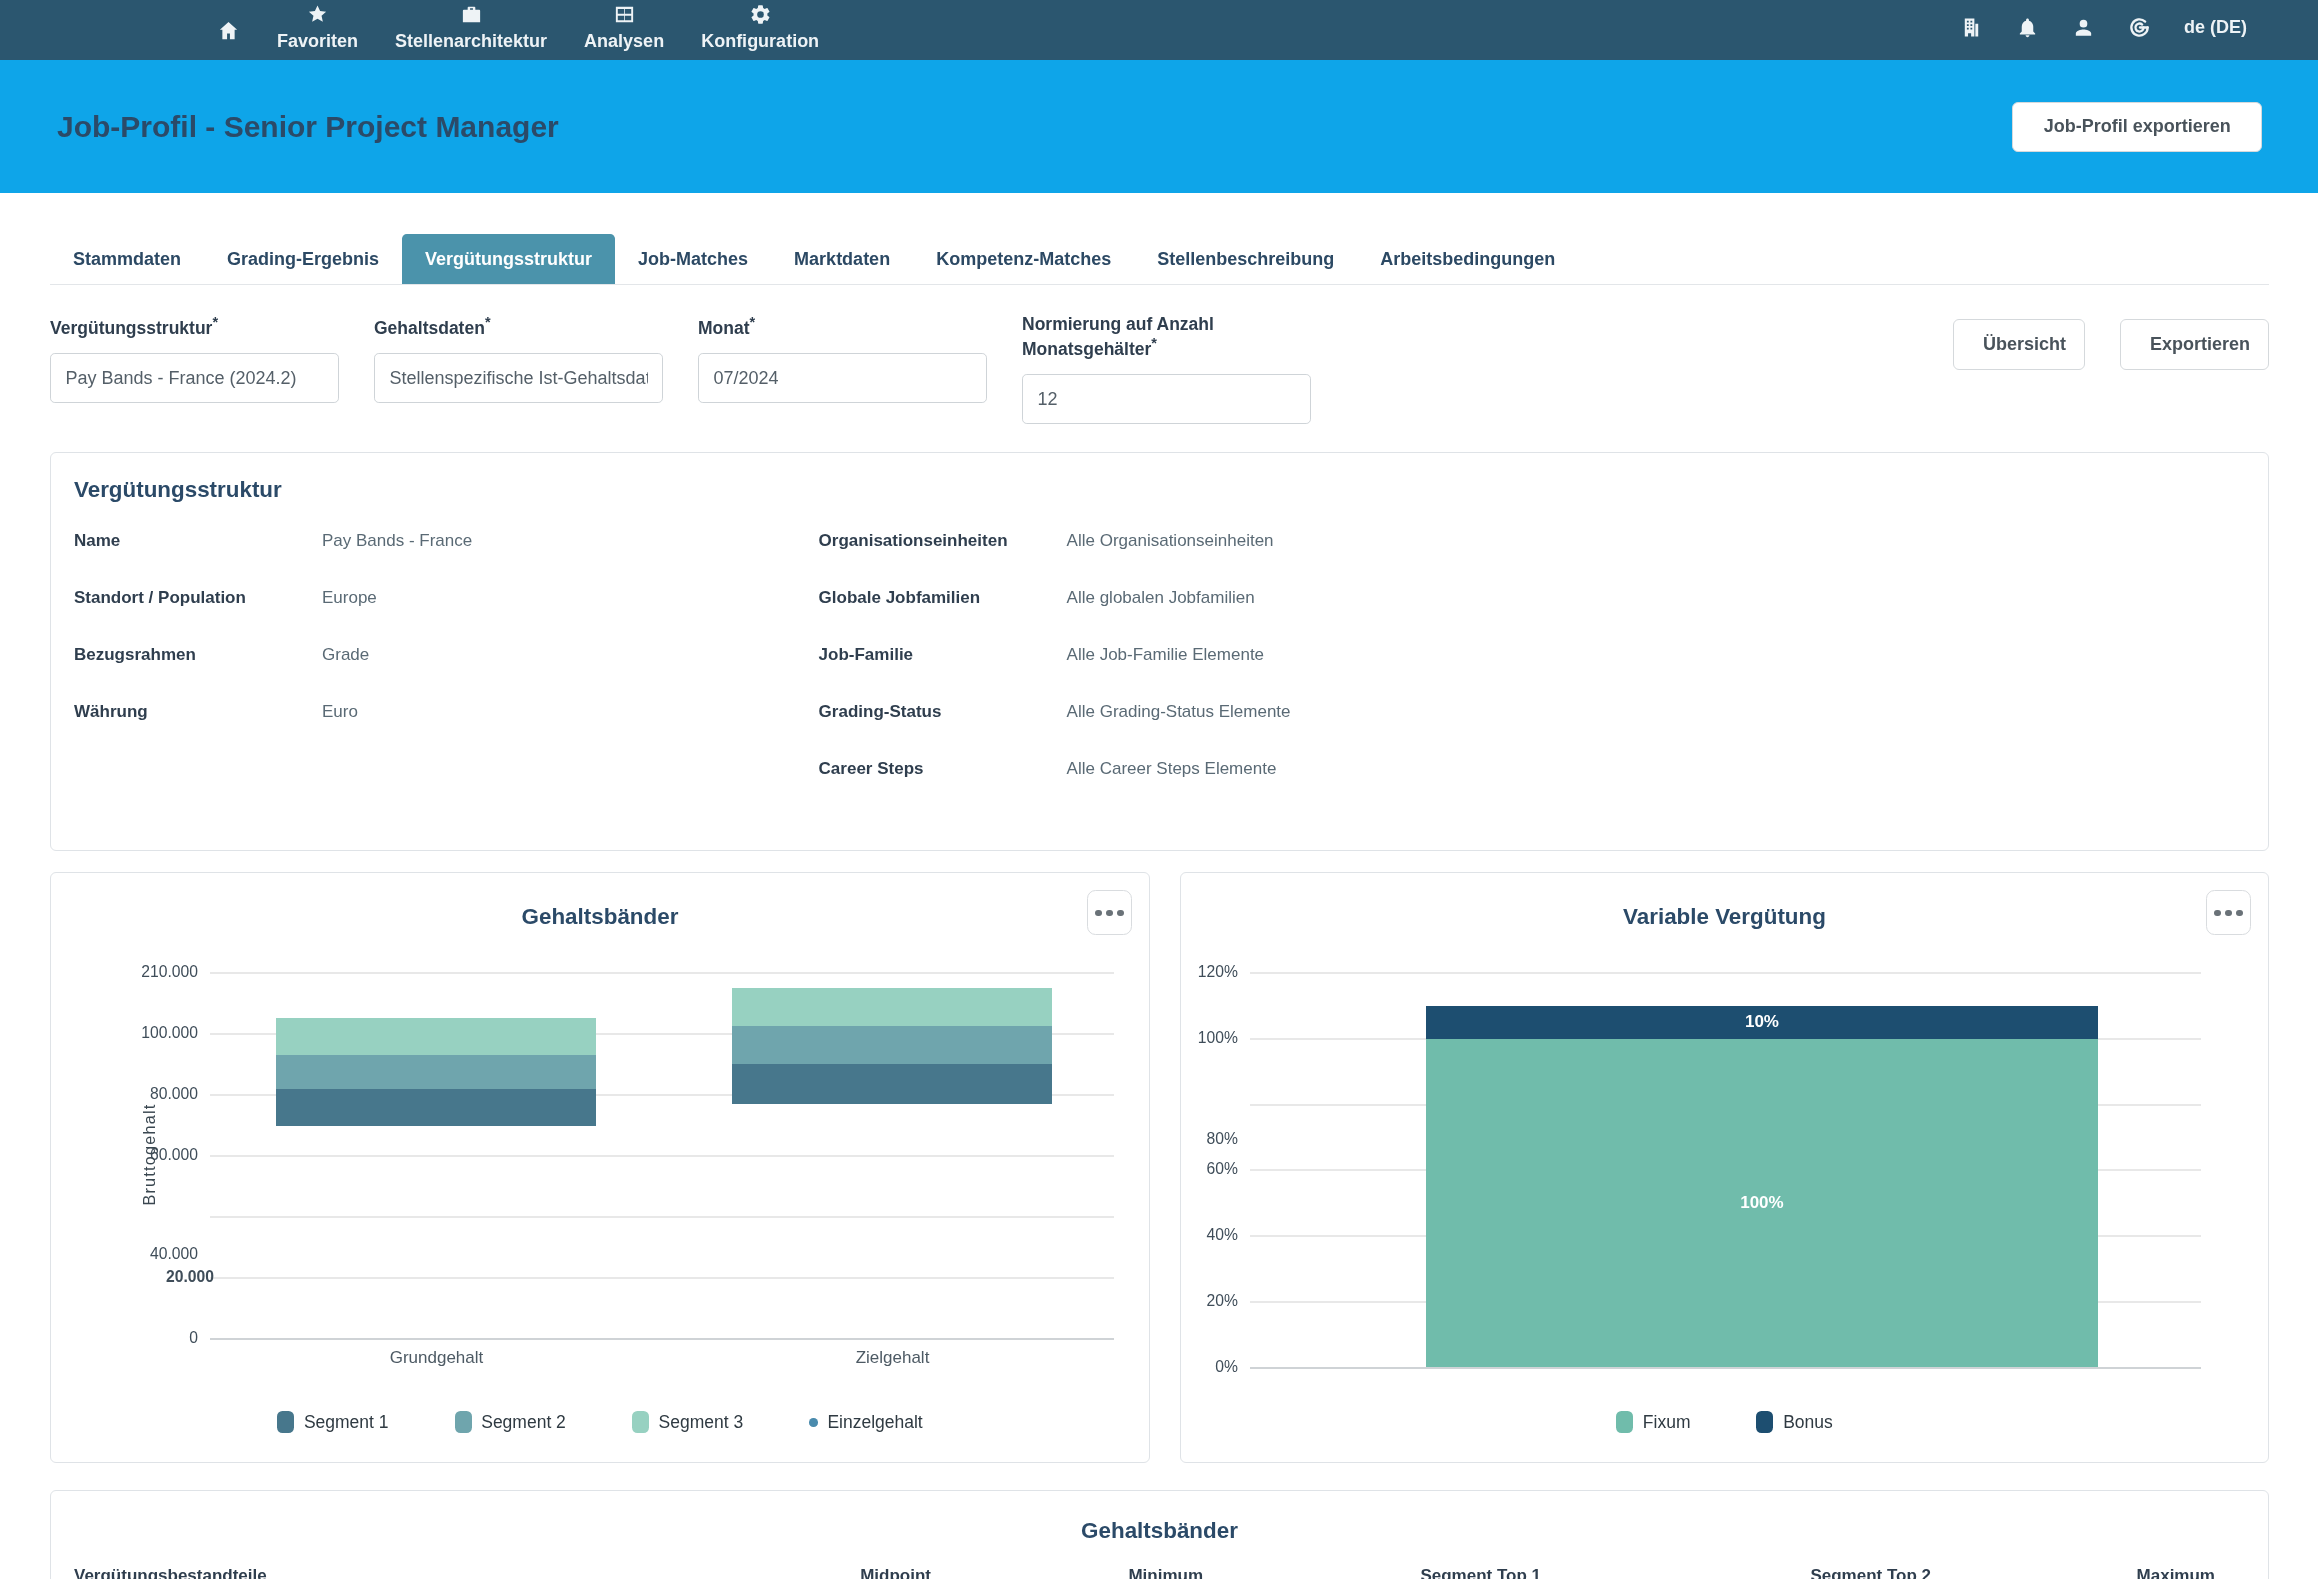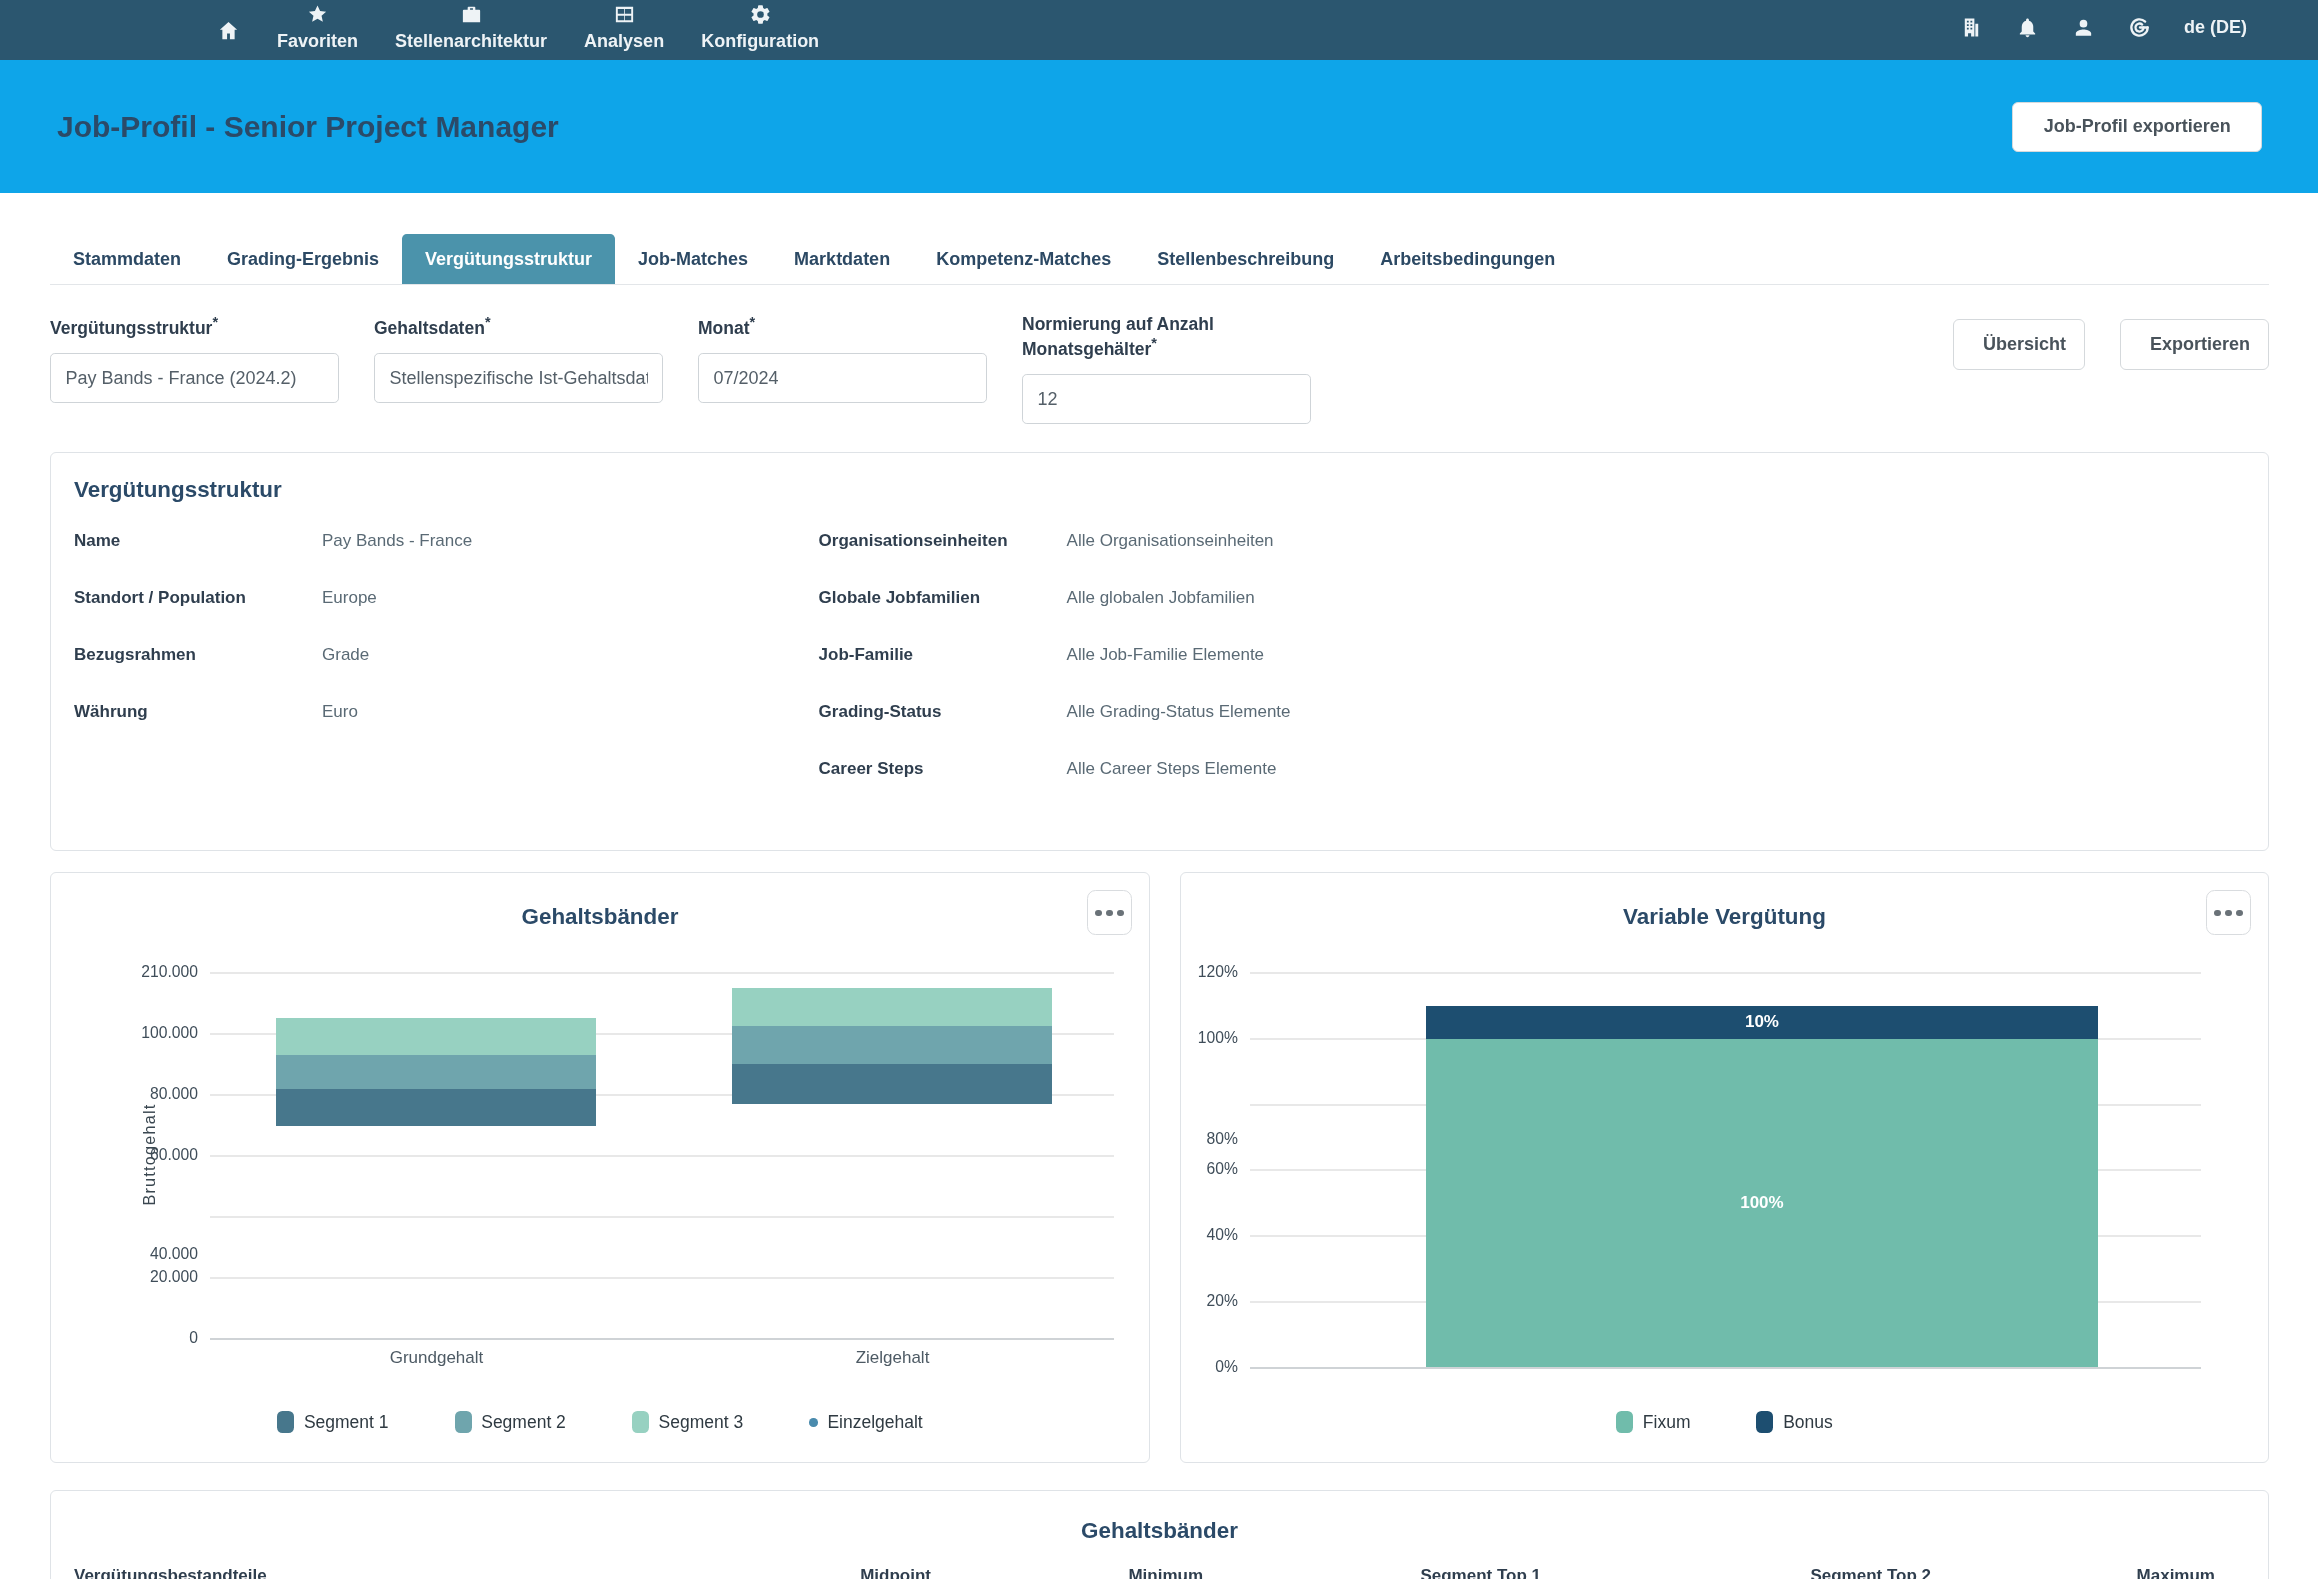--- a/index.html
+++ b/index.html
@@ -272,21 +272,21 @@
     <section class="card chart-card left" id="chart-left">
       <div class="chart-title">Gehaltsbänder</div>
       <button class="menu-btn">
           <i></i>
           <i></i>
           <i></i>
         </button>
     <div class="gridline zero" style="left: 159px; width: 904px; top: 465px;"></div>
         <div class="tick-label" style="left: 0px; width: 147px; top: 456px;">0</div>
         <div class="gridline" style="left: 159px; width: 904px; top: 404px;"></div>
-        <div class="tick-label" style="left: 0px; width: 147px; top: 395px;">20.000</div>
+        <div class="tick-label" style="left: 16px; width: 147px; top: 395px; font-weight: bold;">20.000</div>
         <div class="gridline" style="left: 159px; width: 904px; top: 343px;"></div>
         <div class="tick-label" style="left: 0px; width: 147px; top: 334px; margin-top: 38px;">40.000</div>
         <div class="gridline" style="left: 159px; width: 904px; top: 282px;"></div>
         <div class="tick-label" style="left: 0px; width: 147px; top: 273px;">60.000</div>
         <div class="gridline" style="left: 159px; width: 904px; top: 221px;"></div>
         <div class="tick-label" style="left: 0px; width: 147px; top: 212px;">80.000</div>
         <div class="gridline" style="left: 159px; width: 904px; top: 160px;"></div>
         <div class="tick-label" style="left: 0px; width: 147px; top: 151px;">100.000</div>
         <div class="gridline" style="left: 159px; width: 904px; top: 99px;"></div>
         <div class="tick-label" style="left: 0px; width: 147px; top: 90px;">210.000</div>

